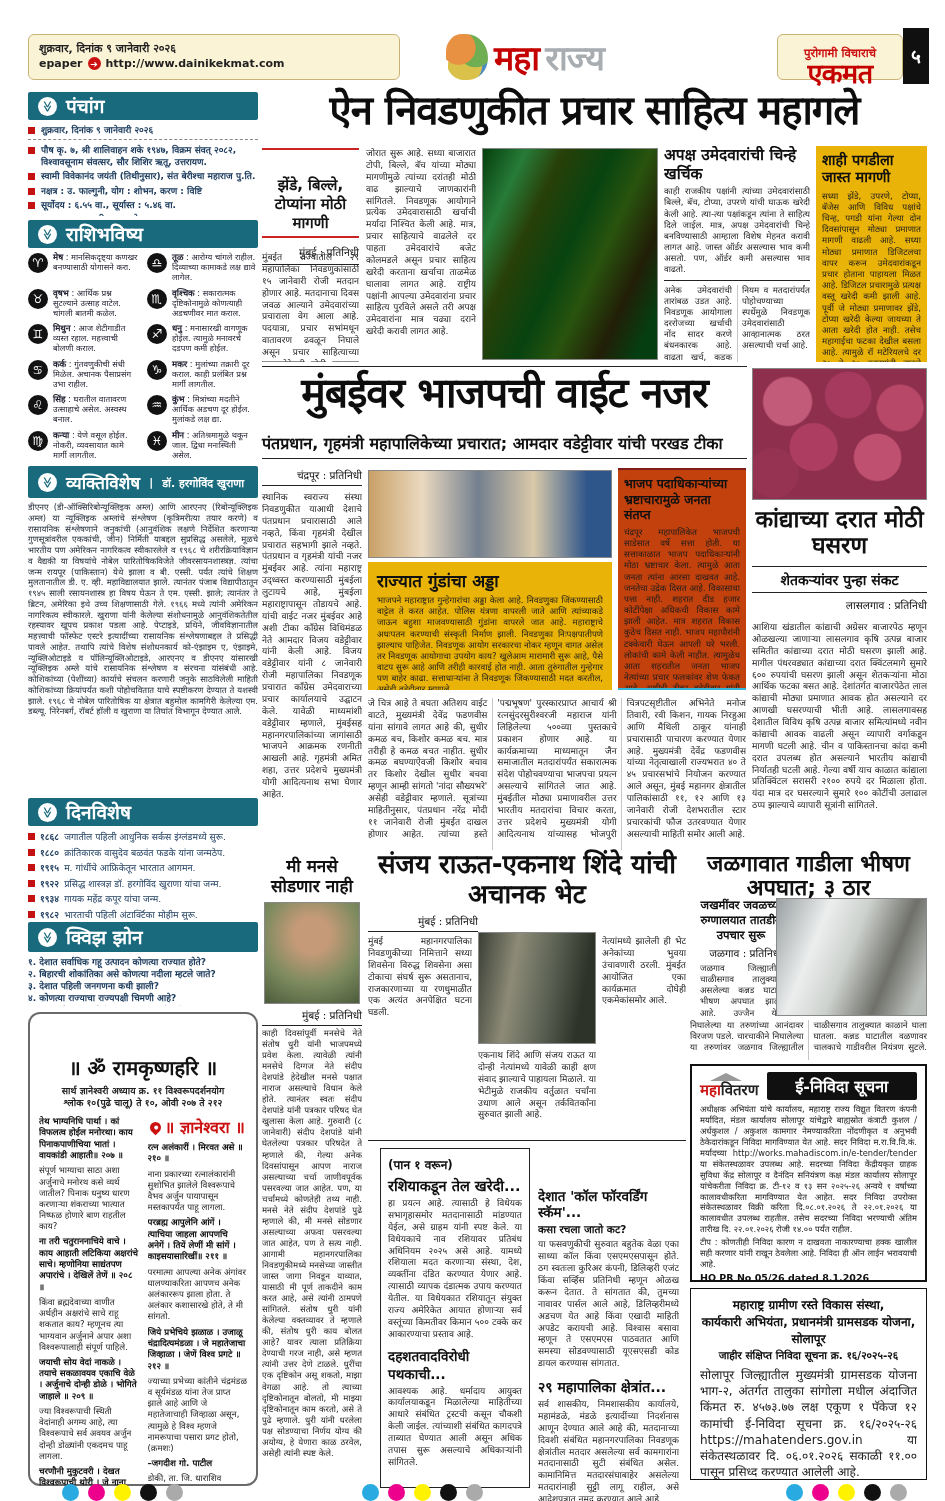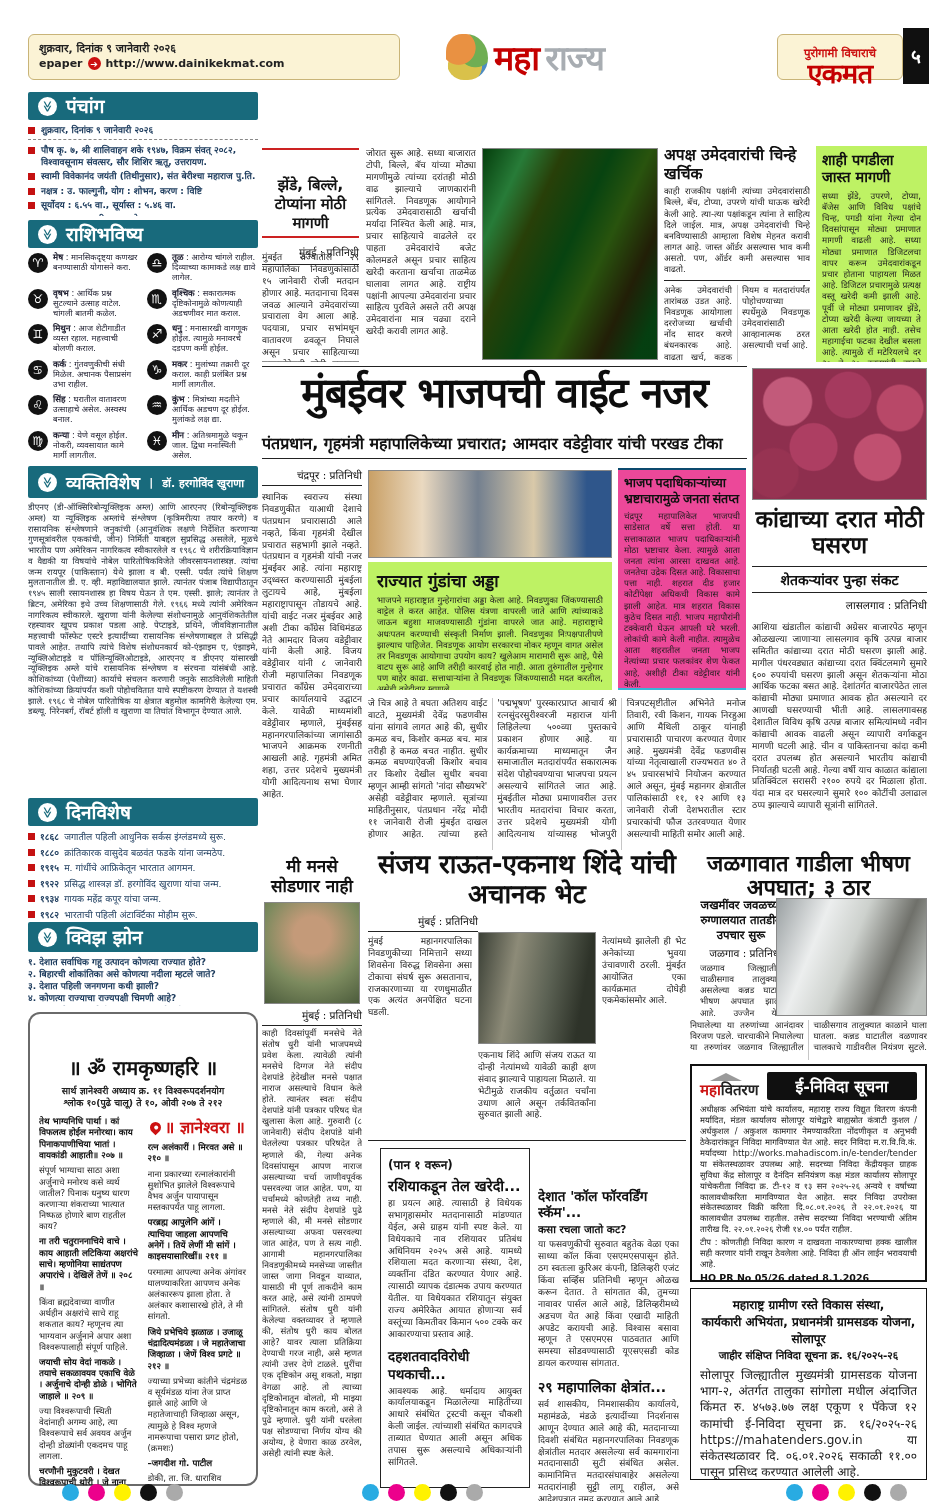--- a/index.html
+++ b/index.html
@@ -57,22 +57,22 @@
   
   .h1 { font-weight:900; font-size:40px; color:#0d0d0d; text-align:center; letter-spacing:-1px; line-height:1.1; }
   .h2 { font-weight:900; font-size:41px; color:#0d0d0d; text-align:center; letter-spacing:-1px; line-height:1.05; }
   .redrule { border-top:2px solid #c22; }
   .blackrule { border-top:1px solid #222; }
   .subhead-sm { font-weight:900; font-size:15px; text-align:center; line-height:1.25; color:#141414;margin-top:22px; }
   .byline { font-weight:normal; font-size:10.5px; text-align:right; color:#111; }
   .body9 { font-size:9px; line-height:1.32; }
   .body88 { font-size:8.6px; line-height:1.3; }
   .photo { border:1px solid #888; }
-  .boxgray { background:#bef264; }
-  .boxblue { background:#ec4899; border-top:2px solid #0c4a6e; border-bottom:2px solid #38b6d8;font-family:Liberation Serif, serif; }
+  .boxgray { background:#eab308; }
+  .boxblue { background:#c2410c; border-top:2px solid #7f1d1d; border-bottom:2px solid #38b6d8; }
   .bt { font-weight:900; color:#101010; }
   .cols3 { column-count:3; column-gap:10px; column-rule:1px solid #c6c6c6; }
   .cols2 { column-count:2; column-gap:10px; column-rule:1px solid #c6c6c6; }
   .tender { border:2px solid #111; padding:6px 8px; background:#fff; }
   .tender-head { display:flex; gap:8px; align-items:center; margin-bottom:4px; }
   .mv-logo { font-weight:900; font-size:15px; position:relative; padding-top:6px; }
   .mv-logo .roof { position:absolute; top:0; left:10px; width:0; height:0; border-left:16px solid transparent; border-right:16px solid transparent; border-bottom:8px solid #9a9a9a; }
   .mv-red { color:#cc1111; } .mv-blk { color:#222; }
   .tender-title { flex:1; background:#101010; color:#fff; font-weight:900; font-size:16px; text-align:center; padding:3px 0; border-radius:2px; }
   .roadbox { border:1.5px solid #111; padding:7px 9px; background:#fff; }
@@ -268,20 +268,21 @@
         <div class="v-b">परब्रह्म आपुलेनि आंगें । त्याचिया जाहला आपणचि अनेगें । तियें लेणीं मी सांगें । काइसयासारिखीं॥ २११ ॥</div>
         <div class="v-n">परमात्मा आपल्या अनेक अंगांवर घालण्याकरिता आपणच अनेक अलंकाररूप झाला होता. ते अलंकार कशासारखे होते, ते मी सांगतो.</div>
         <div class="v-b">जिये प्रभेचिये झळाळ । उजाळू चंद्रादित्यमंडळा । जे महातेजाचा जिव्हाळा । जेणें विश्व प्रगटे ॥ २१२ ॥</div>
         <div class="v-n">ज्याच्या प्रभेच्या कांतीने चंद्रमंडळ व सूर्यमंडळ यांना तेज प्राप्त झाले आहे आणि जे महातेजाचाही जिव्हाळा असून, त्यामुळे हे विश्व म्हणजे नामरूपाचा पसारा प्रगट होतो, (क्रमशः)</div>
         <div class="v-b">–जगदीश गो. पाटील</div>
         <div class="v-n">डोकी, ता. जि. धाराशिव</div>
       </div>
     </div>
   </div>
 
+  <div class="abs h1" style="left:262px;top:88px;width:665px;height:52px;">ऐन निवडणुकीत प्रचार साहित्य महागले</div>
 
   <div class="abs" style="left:262px;top:148px;width:97px;">
     <div class="redrule"></div>
     <div class="subhead-sm" style="padding:4px 0;">झेंडे, बिल्ले, टोप्यांना मोठी मागणी</div>
     <div class="redrule"></div>
     <div class="byline" style="padding:7px 0 5px;">मुंबई : प्रतिनिधी</div>
     <div class="blackrule"></div>
   </div>
   <div class="abs just body9 clip" style="left:262px;top:252px;width:97px;height:110px;">मुंबईत राज्यातील २९ महापालिका निवडणुकांसाठी १५ जानेवारी रोजी मतदान होणार आहे. मतदानाचा दिवस जवळ आल्याने उमेदवारांच्या प्रचाराला वेग आला आहे. पदयात्रा, प्रचार सभांमधून वातावरण ढवळून निघाले असून प्रचार साहित्याच्या बाजारपेठेतही मोठी उलाढाल सुरू आहे.</div>
   <div class="abs just body9 clip" style="left:366px;top:148px;width:110px;height:214px;">जोरात सुरू आहे. सध्या बाजारात टोपी, बिल्ले, बॅच यांच्या मोठ्या मागणीमुळे त्यांच्या दरांतही मोठी वाढ झाल्याचे जाणकारांनी सांगितले. निवडणूक आयोगाने प्रत्येक उमेदवारासाठी खर्चाची मर्यादा निश्चित केली आहे. मात्र, प्रचार साहित्याचे वाढलेले दर पाहता उमेदवारांचे बजेट कोलमडले असून प्रचार साहित्य खरेदी करताना खर्चाचा ताळमेळ घालावा लागत आहे. राष्ट्रीय पक्षांनी आपल्या उमेदवारांना प्रचार साहित्य पुरविले असले तरी अपक्ष उमेदवारांना मात्र चढ्या दराने खरेदी करावी लागत आहे.</div>

